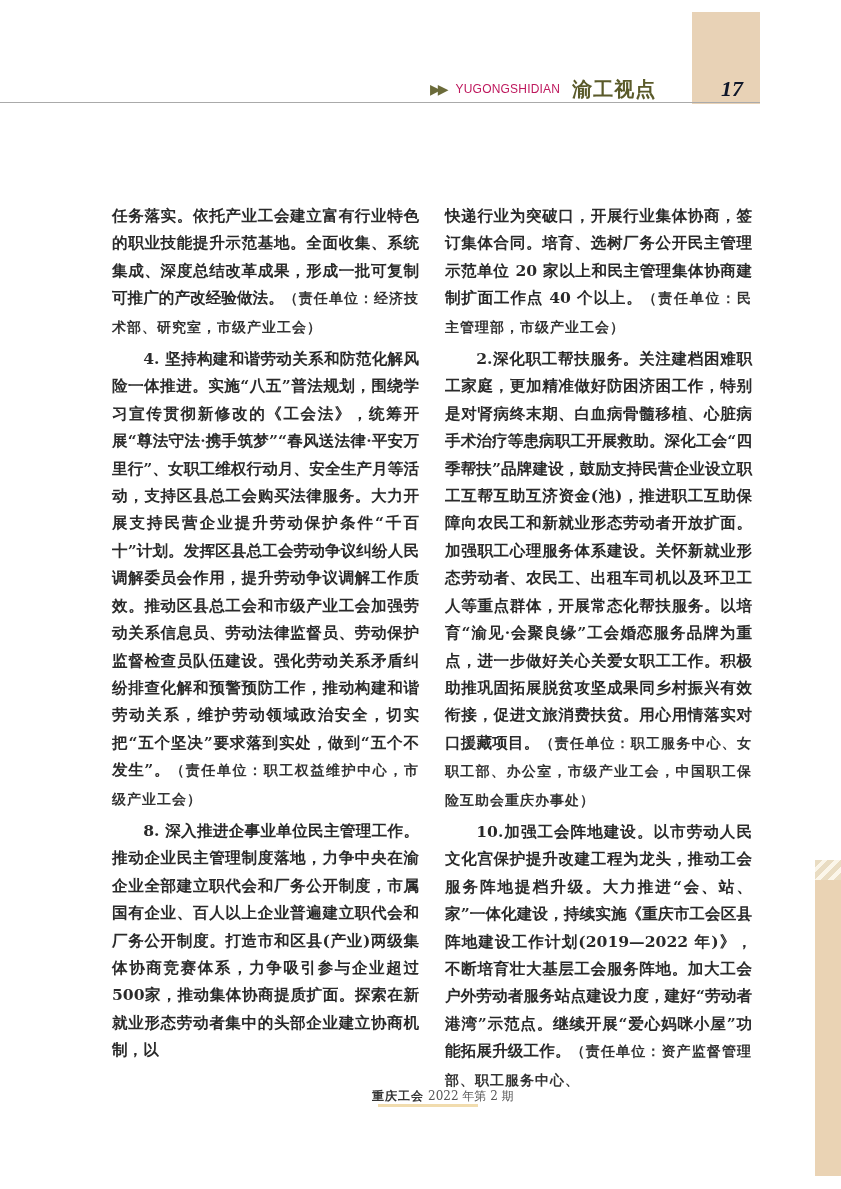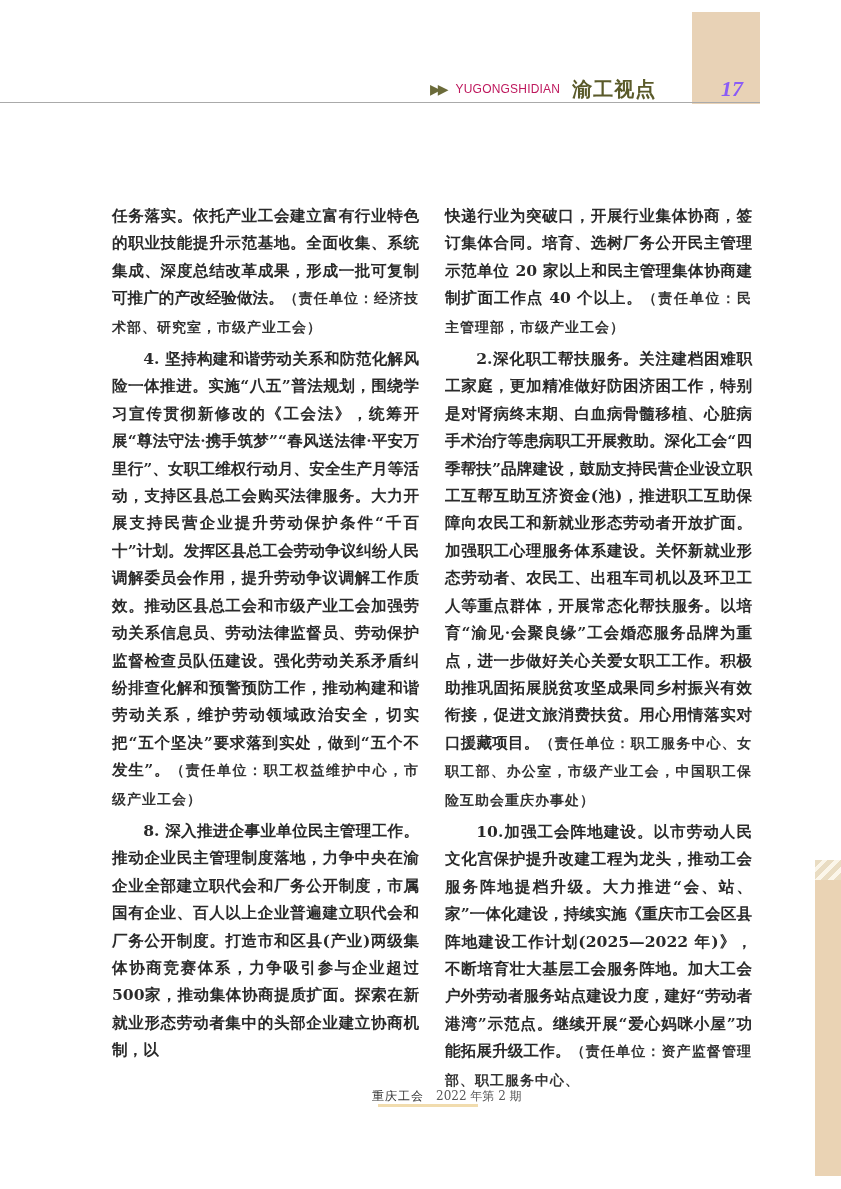--- a/index.html
+++ b/index.html
@@ -24,21 +24,21 @@
   .header-en {
     color:#be185d; font-size:12px; font-family:"Liberation Sans", sans-serif;
     letter-spacing:0.2px; margin-right:12px;
   }
   .header-cn {
     color:#5a5a2a; font-size:20px; font-weight:bold;
     font-family:Liberation Sans, sans-serif; letter-spacing:1px;
   }
   .page-number {
     position:absolute; left:712px; top:76px; width:40px; text-align:center;
-    font-size:22px; font-weight:bold; font-style:italic; color:#8b5cf6;
+    font-size:22px; font-weight:bold; font-style:italic; color:#0f172a;
     font-family:"Liberation Serif", serif;
   }
   .header-rule {
     position:absolute; left:0; top:102px; width:760px; height:1px; background:#aaaaaa;
   }
   .col {
     position:absolute; top:198px; width:315px;
     font-size:15.6px; line-height:27.4px; text-align:justify;
   }
   .col.left { left:108px; }
@@ -55,21 +55,21 @@
     background:#ead3b4;
   }
   .side-stripes {
     position:absolute; left:815px; top:860px; width:26px; height:70px;
     background:repeating-linear-gradient(135deg, #e9dcc2 0px, #e9dcc2 5px, #fbf6ea 5px, #fbf6ea 9px);
   }
   .footer {
     position:absolute; left:372px; top:1088px; font-size:12px; color:#555;
     display:flex; align-items:baseline;
   }
-  .footer-mag { font-weight:normal; color:#333; margin-right:12px; letter-spacing:1px; }
+  .footer-mag { font-weight:bold; color:#333; margin-right:4px; letter-spacing:1px; }
   .footer-rule {
     position:absolute; left:378px; top:1104px; width:100px; height:3px;
     background:#f1dcae;
   }
 </style>
 </head>
 <body>
 
 <div class="page-tab"></div>
 <div class="header-bar">
@@ -93,21 +93,21 @@
 </div>
 
 <div class="col right">
   <p>
     <span>快递行业为突破口，开展行业集体协商，签订集体合同。培育、选树厂务公开民主管理示范单位 20 家以上和民主管理集体协商建制扩面工作点 40 个以上。</span><span class="resp">（责任单位：民主管理部，市级产业工会）</span>
   </p>
   <p class="indent">
     <span>2.深化职工帮扶服务。</span><span>关注建档困难职工家庭，更加精准做好防困济困工作，特别是对肾病终末期、白血病骨髓移植、心脏病手术治疗等患病职工开展救助。深化工会“四季帮扶”品牌建设，鼓励支持民营企业设立职工互帮互助互济资金(池)，推进职工互助保障向农民工和新就业形态劳动者开放扩面。加强职工心理服务体系建设。关怀新就业形态劳动者、农民工、出租车司机以及环卫工人等重点群体，开展常态化帮扶服务。以培育“渝见·会聚良缘”工会婚恋服务品牌为重点，进一步做好关心关爱女职工工作。积极助推巩固拓展脱贫攻坚成果同乡村振兴有效衔接，促进文旅消费扶贫。用心用情落实对口援藏项目。</span><span class="resp">（责任单位：职工服务中心、女职工部、办公室，市级产业工会，中国职工保险互助会重庆办事处）</span>
   </p>
   <p class="indent">
-    <span>10.加强工会阵地建设。</span><span>以市劳动人民文化宫保护提升改建工程为龙头，推动工会服务阵地提档升级。大力推进“会、站、家”一体化建设，持续实施《重庆市工会区县阵地建设工作计划(2025—2022 年)》，不断培育壮大基层工会服务阵地。加大工会户外劳动者服务站点建设力度，建好“劳动者港湾”示范点。继续开展“爱心妈咪小屋”功能拓展升级工作。</span><span class="resp">（责任单位：资产监督管理部、职工服务中心、</span>
+    <span>10.加强工会阵地建设。</span><span>以市劳动人民文化宫保护提升改建工程为龙头，推动工会服务阵地提档升级。大力推进“会、站、家”一体化建设，持续实施《重庆市工会区县阵地建设工作计划(2019—2022 年)》，不断培育壮大基层工会服务阵地。加大工会户外劳动者服务站点建设力度，建好“劳动者港湾”示范点。继续开展“爱心妈咪小屋”功能拓展升级工作。</span><span class="resp">（责任单位：资产监督管理部、职工服务中心、</span>
   </p>
 </div>
 
 <div class="side-stripes"></div>
 <div class="side-strip"></div>
 
 <div class="footer">
   <span class="footer-mag">重庆工会</span>
   <span>2022 年第 2 期</span>
 </div>

